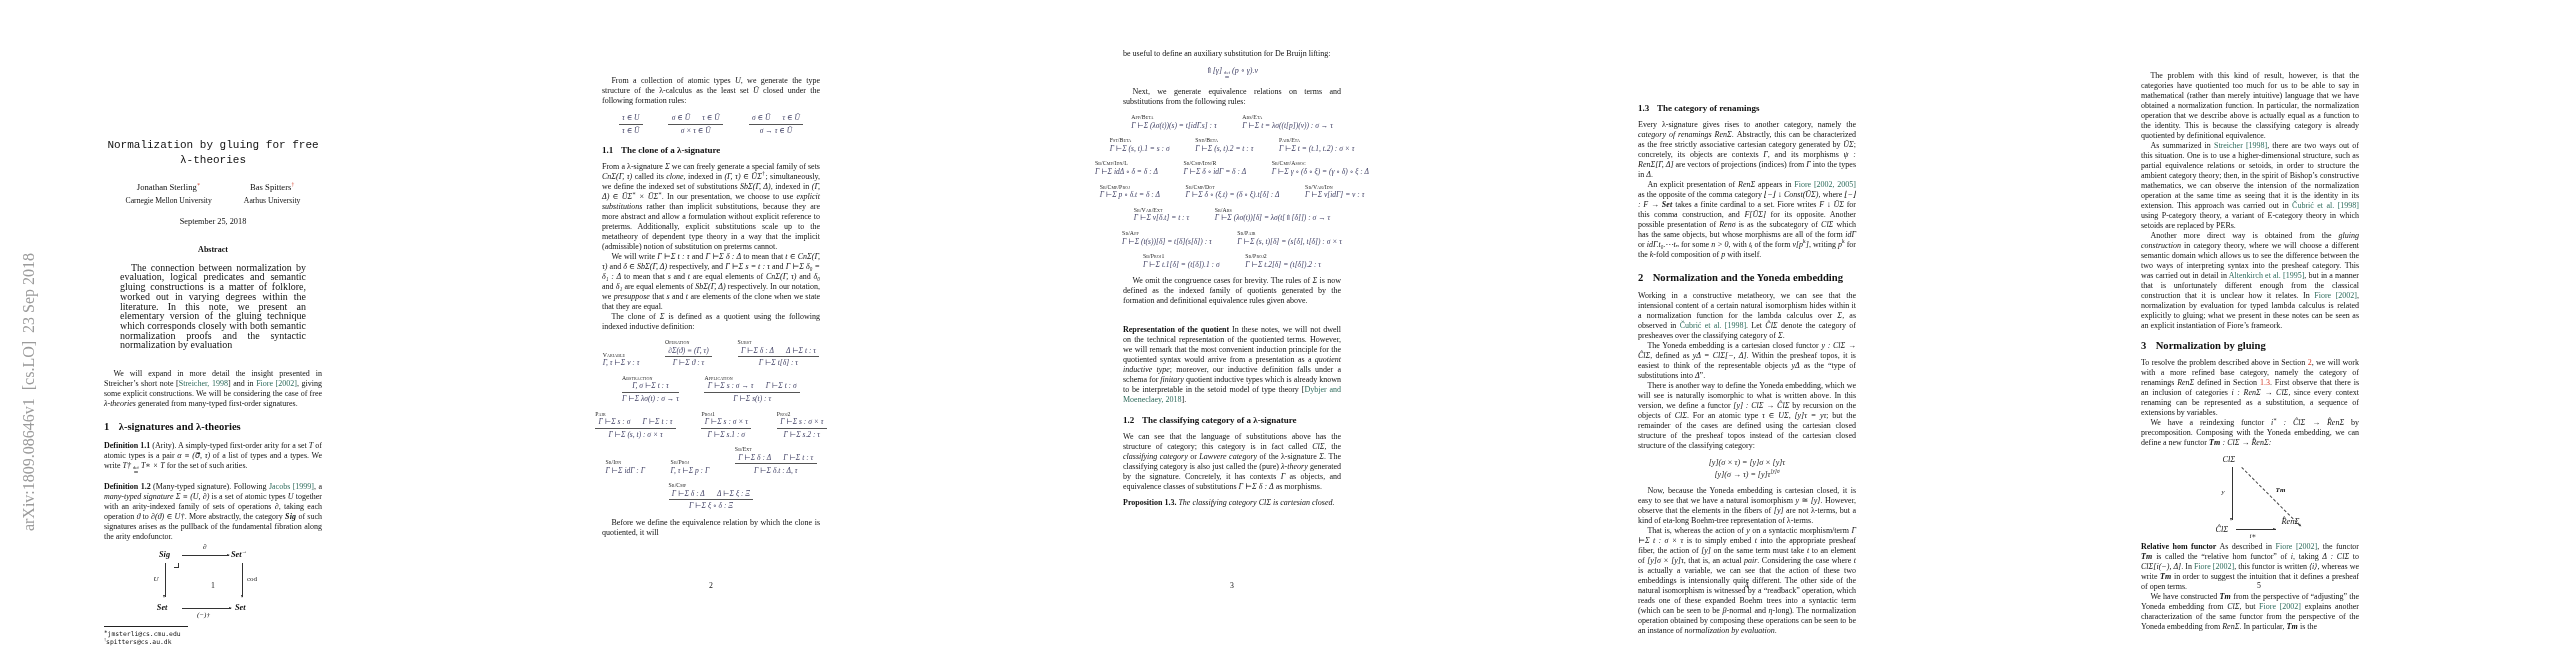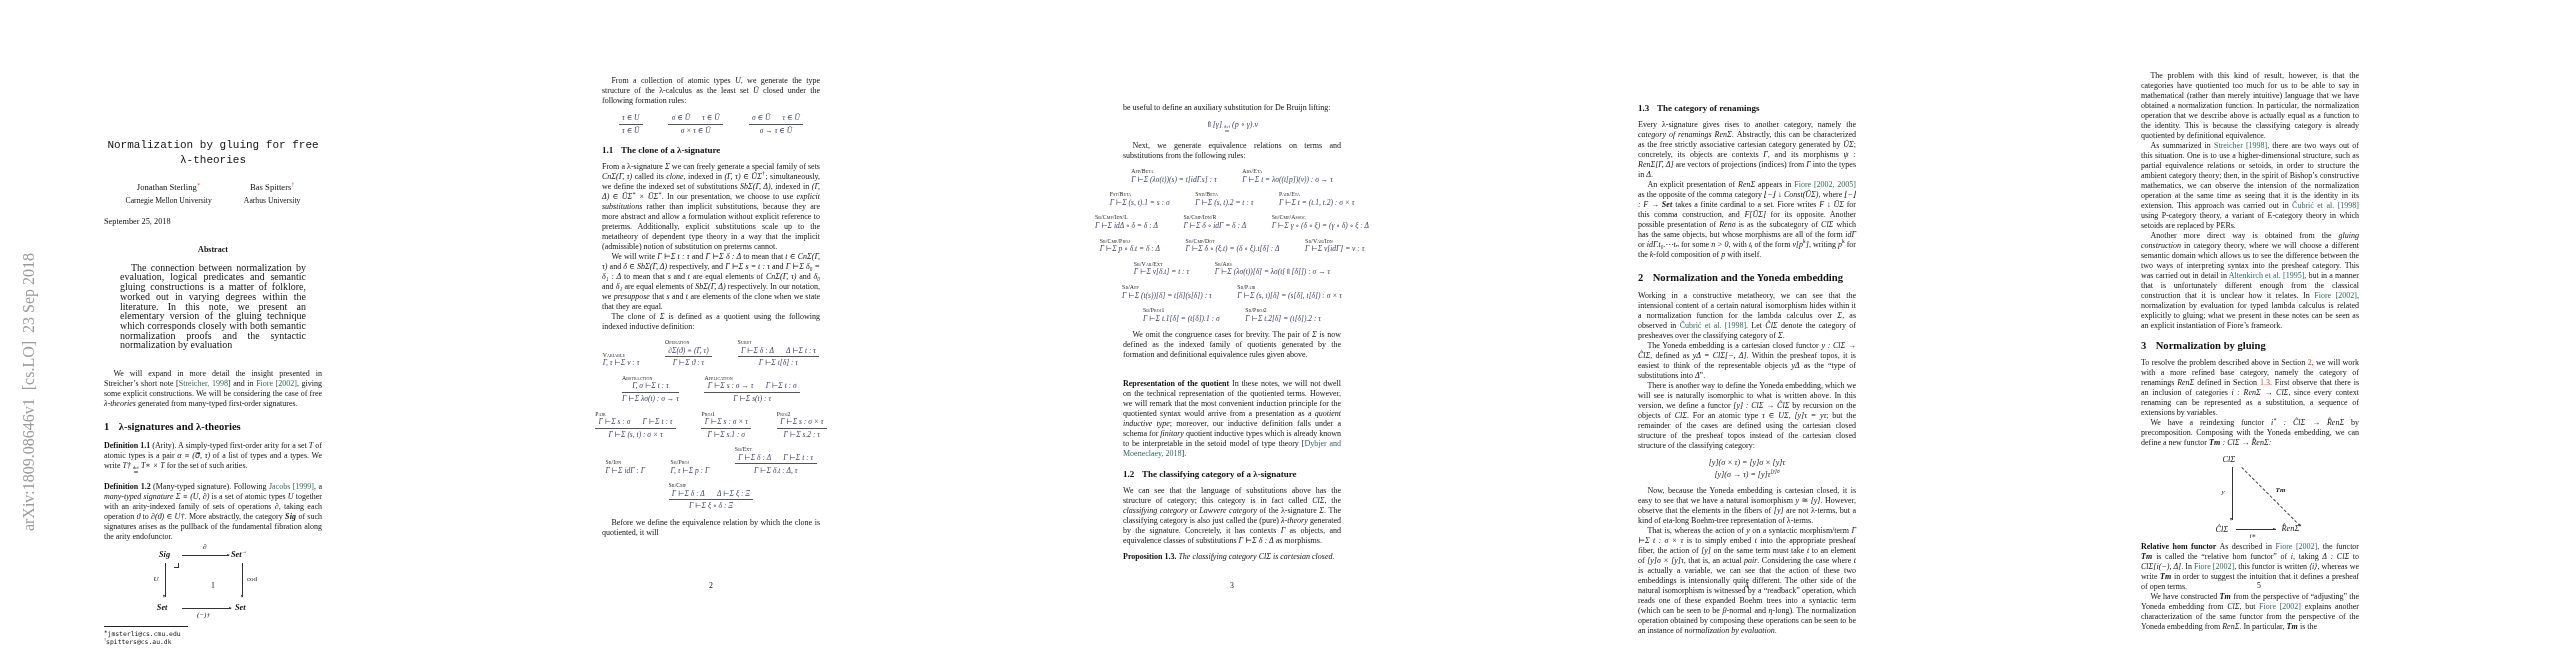--- a/index.html
+++ b/index.html
@@ -9,21 +9,21 @@
   .col{width:218px;}
   .watermark{position:absolute;left:-149px;top:383px;width:356px;text-align:center;
              transform:rotate(-90deg);font-size:16px;color:#9b9b9b;white-space:pre;
              font-family:"Liberation Serif","DejaVu Serif",serif;}
   .title{font-size:11px;font-weight:400;text-align:center;margin:0;line-height:14.5px;font-family:Liberation Mono, monospace;}
   .authors{display:flex;justify-content:center;gap:32px;margin-top:14.5px;}
   .author{text-align:center;}
   .aname{font-size:8.6px;line-height:10px;}
   .mark{color:#d23c26;vertical-align:super;font-size:5.6px;line-height:0;}
   .affil{font-size:7.7px;margin-top:4px;}
-  .date{text-align:left;margin-top:12.2px;font-size:8.3px;}
+  .date{text-align:center;margin-top:12.2px;font-size:8.3px;}
   .abs-label{text-align:center;font-weight:700;font-size:8px;margin:19px 0 9px;}
   .abstract{width:186px;margin:0 auto;font-size:10px;line-height:9.7px;
             text-align:justify;text-indent:11px;}
   .par{font-size:8px;line-height:10px;text-align:justify;margin:0;}
   .indent{text-indent:9.4px;}
   .mt6{margin-top:3.3px;} .mt10{margin-top:5.6px;} .mt14{margin-top:19px;}
   .sec{font-size:10.6px;font-weight:700;margin:12.2px 0 6.7px;display:flex;gap:9.4px;line-height:12.8px;}
   .subsec{font-size:9px;font-weight:700;margin:10px 0 5.6px;display:flex;gap:7.8px;line-height:11px;}
   .sg-b{font-weight:700;}
   .sg-i{font-style:italic;}
@@ -284,21 +284,21 @@
               </div>
             </div>
           </div>
         </div>
       <p class="par indent mt6"><span>Before we define the equivalence relation by which the clone is quotiented, it will</span></p>
     </div>
     <div class="pagenum" style="left:87px">2</div>
   </div>
 
   <div class="page" style="left:1030px">
-    <div class="col" style="margin-left:93px;padding-top:103px">
+    <div class="col" style="margin-left:93px;padding-top:49px">
       <p class="par"><span>be useful to define an auxiliary substitution for De Bruijn lifting:</span></p>
       <div class="disp slate">
           <div class="dline"><span class="sg-m">⇑[γ] </span><span class="sg-stack">
               <span class="top">def</span>
               <span class="bot">=</span>
             </span><span class="sg-m"> (p ∘ γ).v</span></div>
         </div>
       <p class="par indent"><span>Next, we generate equivalence relations on terms and substitutions from the following rules:</span></p>
       <div class="mt6">
           <div class="rule-row">
@@ -377,21 +377,21 @@
             <div class="rule">
               <div class="rule-name">Sb/Proj1</div>
               <div class="judg">Γ ⊢Σ t.1[δ] = (t[δ]).1 : σ</div>
             </div>
             <div class="rule">
               <div class="rule-name">Sb/Proj2</div>
               <div class="judg">Γ ⊢Σ t.2[δ] = (t[δ]).2 : τ</div>
             </div>
           </div>
         </div>
-      <p class="par indent mt6"><span>We omit the congruence cases for brevity. The pair of </span><span class="sg-m">Σ</span><span> is now defined as the indexed family of quotients generated by the formation and definitional equivalence rules given above.</span></p>
+      <p class="par indent mt6"><span>We omit the congruence cases for brevity. The rules of </span><span class="sg-m">Σ</span><span> is now defined as the indexed family of quotients generated by the formation and definitional equivalence rules given above.</span></p>
       <p class="par mt14"><span class="sg-b">Representation of the quotient</span><span>   In these notes, we will not dwell on the technical representation of the quotiented terms. However, we will remark that the most convenient induction principle for the quotiented syntax would arrive from a presentation as a </span><span class="sg-i">quotient inductive type</span><span>; moreover, our inductive definition falls under a schema for </span><span class="sg-i">finitary</span><span> quotient inductive types which is already known to be interpretable in the setoid model of type theory [</span><span class="sg-cite">Dybjer and Moeneclaey, 2018</span><span>].</span></p>
       <h3 class="subsec">
           <span class="secnum">1.2</span>
           <span>The classifying category of a λ-signature</span>
         </h3>
       <p class="par"><span>We can see that the language of substitutions above has the structure of category; this category is in fact called </span><span class="sg-m">ClΣ</span><span>, the </span><span class="sg-i">classifying category</span><span> or </span><span class="sg-i">Lawvere category</span><span> of the λ-signature </span><span class="sg-m">Σ</span><span>. The classifying category is also just called the (pure) </span><span class="sg-i">λ-theory</span><span> generated by the signature. Concretely, it has contexts </span><span class="sg-m">Γ</span><span> as objects, and equivalence classes of substitutions </span><span class="sg-m">Γ ⊢Σ δ : Δ</span><span> as morphisms.</span></p>
       <p class="par mt10"><span class="sg-b">Proposition 1.3.</span><span class="sg-i"> The classifying category </span><span class="sg-m">ClΣ</span><span class="sg-i"> is cartesian closed.</span></p>
     </div>
     <div class="pagenum" style="left:93px">3</div>
   </div>
@@ -432,21 +432,21 @@
         </h2>
       <p class="par"><span>To resolve the problem described above in Section </span><span class="sg-ref">2</span><span>, we will work with a more refined base category, namely the category of renamings </span><span class="sg-m">RenΣ</span><span> defined in Section </span><span class="sg-ref">1.3</span><span>. First observe that there is an inclusion of categories </span><span class="sg-m">i : RenΣ → ClΣ</span><span>, since every context renaming can be represented as a substitution, a sequence of extensions by variables.</span></p>
       <p class="par indent"><span>We have a reindexing functor </span><span class="sg-m">i</span><span class="sg-sup">∗</span><span class="sg-m"> : ĈlΣ → R̂enΣ</span><span> by precomposition. Composing with the Yoneda embedding, we can define a new functor </span><span class="sg-frak">Tm</span><span class="sg-m"> : ClΣ → R̂enΣ:</span></p>
       <div class="tri">
         <span class="node" style="left:39px;top:0">ClΣ</span>
         <div class="vline" style="left:48px;top:12.2px;height:53px"></div>
         <span class="lab" style="left:38px;top:33px">y</span>
         <div class="dline-diag" style="left:58px;top:12.2px;width:83px;transform:rotate(45deg)"></div>
         <span class="lab sg-frak" style="left:92px;top:31px">Tm</span>
         <span class="node" style="left:32px;top:70px">ĈlΣ</span>
-        <span class="node" style="left:98px;top:69px">R̂enΣ</span>
+        <span class="node" style="left:98px;top:62px">R̂enΣ</span>
         <div class="hline" style="left:52px;top:74px;width:40px"></div>
         <span class="lab" style="left:66px;top:77px">i∗</span>
       </div>
       <p class="par"><span class="sg-b">Relative hom functor</span><span>   As described in </span><span class="sg-cite">Fiore [2002]</span><span>, the functor </span><span class="sg-frak">Tm</span><span> is called the “relative hom functor” of </span><span class="sg-m">i</span><span>, taking </span><span class="sg-m">Δ : ClΣ</span><span> to </span><span class="sg-m">ClΣ[i(−), Δ]</span><span>. In </span><span class="sg-cite">Fiore [2002]</span><span>, this functor is written </span><span class="sg-m">⟨i⟩</span><span>, whereas we write </span><span class="sg-frak">Tm</span><span> in order to suggest the intuition that it defines a presheaf of open terms.</span></p>
       <p class="par indent"><span>We have constructed </span><span class="sg-frak">Tm</span><span> from the perspective of “adjusting” the Yoneda embedding from </span><span class="sg-m">ClΣ</span><span>, but </span><span class="sg-cite">Fiore [2002]</span><span> explains another characterization of the same functor from the perspective of the Yoneda embedding from </span><span class="sg-m">RenΣ</span><span>. In particular, </span><span class="sg-frak">Tm</span><span> is the</span></p>
     </div>
     <div class="pagenum" style="left:89px">5</div>
   </div>
 
 </div>

